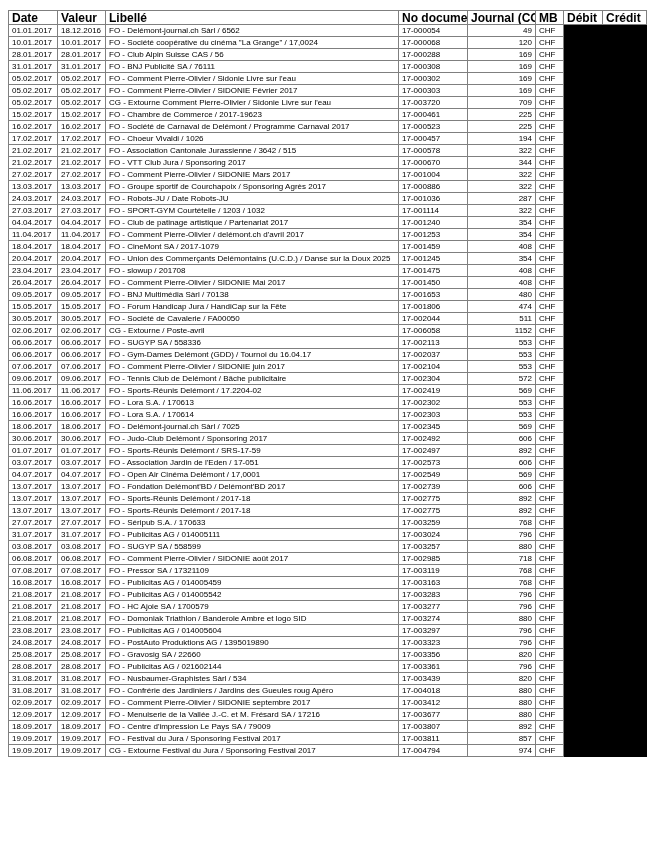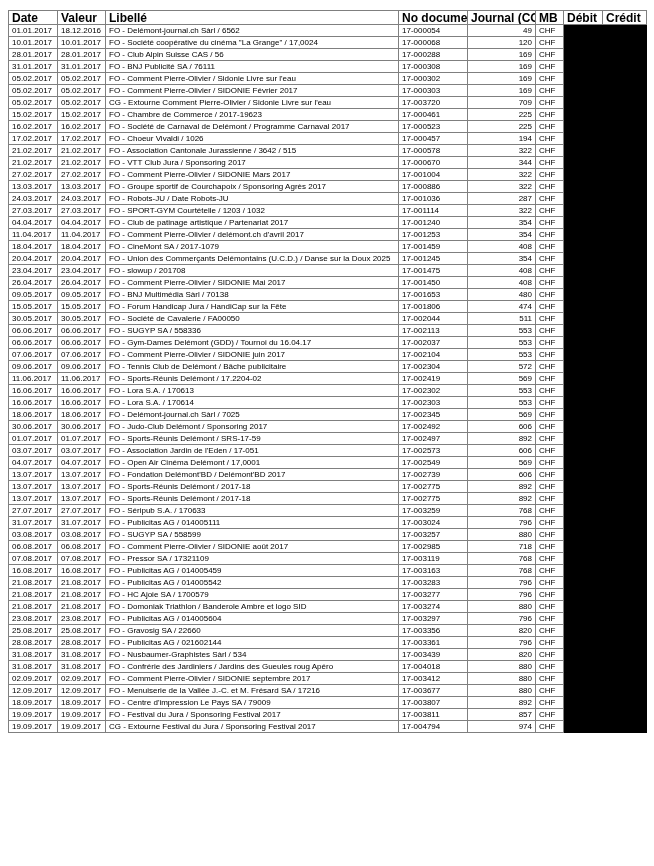--- a/index.html
+++ b/index.html
@@ -318,20 +318,30 @@
           <td>30.05.2017</td>
           <td>30.05.2017</td>
           <td>FO - Société de Cavalerie / FA00050</td>
           <td>17-002044</td>
           <td class="num">511</td>
           <td>CHF</td>
           <td class="redacted"></td>
           <td class="redacted"></td>
         </tr>
         <tr>
+          <td>02.06.2017</td>
+          <td>02.06.2017</td>
+          <td>CG - Extourne / Poste-avril</td>
+          <td>17-006058</td>
+          <td class="num">1152</td>
+          <td>CHF</td>
+          <td class="redacted"></td>
+          <td class="redacted"></td>
+        </tr>
+        <tr>
           <td>06.06.2017</td>
           <td>06.06.2017</td>
           <td>FO - SUGYP SA / 558336</td>
           <td>17-002113</td>
           <td class="num">553</td>
           <td>CHF</td>
           <td class="redacted"></td>
           <td class="redacted"></td>
         </tr>
         <tr>
@@ -568,20 +578,30 @@
           <td>23.08.2017</td>
           <td>23.08.2017</td>
           <td>FO - Publicitas AG / 014005604</td>
           <td>17-003297</td>
           <td class="num">796</td>
           <td>CHF</td>
           <td class="redacted"></td>
           <td class="redacted"></td>
         </tr>
         <tr>
+          <td>24.08.2017</td>
+          <td>24.08.2017</td>
+          <td>FO - PostAuto Produktions AG / 1395019890</td>
+          <td>17-003323</td>
+          <td class="num">796</td>
+          <td>CHF</td>
+          <td class="redacted"></td>
+          <td class="redacted"></td>
+        </tr>
+        <tr>
           <td>25.08.2017</td>
           <td>25.08.2017</td>
           <td>FO - Gravosig SA / 22660</td>
           <td>17-003356</td>
           <td class="num">820</td>
           <td>CHF</td>
           <td class="redacted"></td>
           <td class="redacted"></td>
         </tr>
         <tr>

